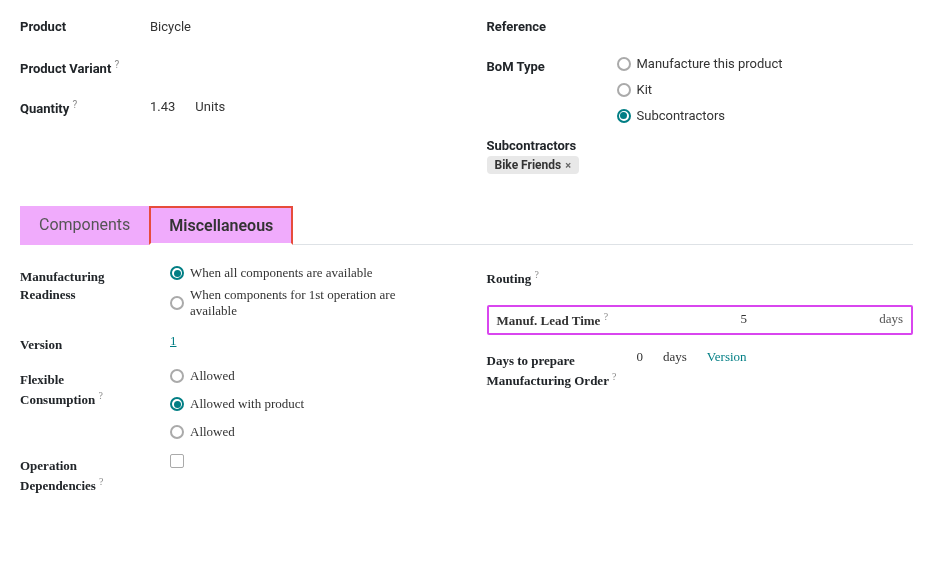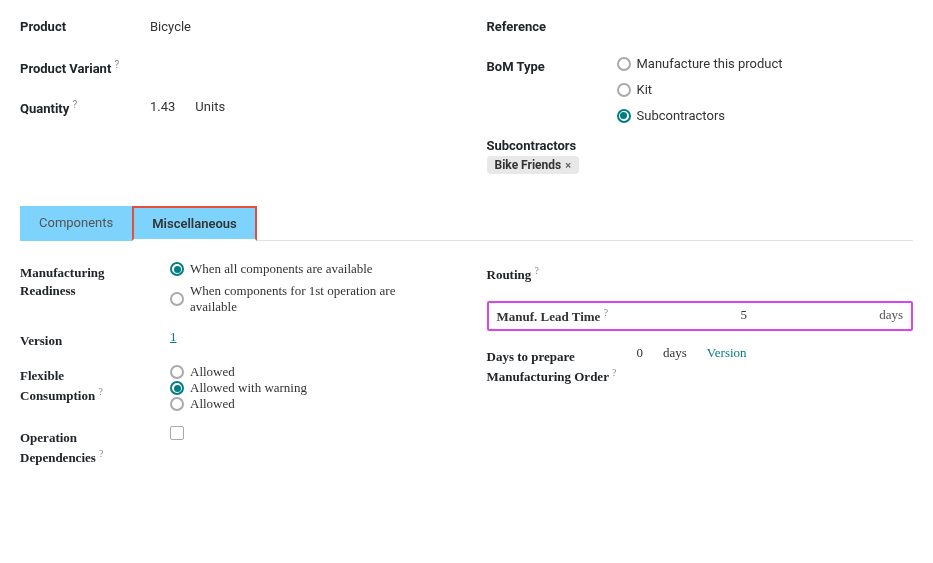--- a/index.html
+++ b/index.html
@@ -114,26 +114,26 @@
     
     .tabs-bar {
       display: flex;
       border-bottom: 1px solid #dee2e6;
       margin-bottom: 20px;
     }
 
     .tab {
       padding: 8px 18px;
       cursor: pointer;
-      font-size: 13px;
+      font-size: 16px;
       color: #555;
       border: 1px solid transparent;
       border-bottom: none;
       margin-bottom: -1px;
-      background: #7dd3fc;
+      background: #f0abfc;
     }
 
     .tab.active {
       border: 2px solid #e74c3c;
       border-bottom: 2px solid #fff;
       color: #333;
       font-weight: 600;
     }
 
     
@@ -171,21 +171,21 @@
 
     .readiness-options {
       display: flex;
       flex-direction: column;
       gap: 6px;
     }
 
     .flexible-options {
       display: flex;
       flex-direction: column;
-      gap: 0;
+      gap: 12px;
     }
 
     .version-value {
       color: #017e84;
       text-decoration: underline;
       cursor: pointer;
     }
 
     
     .right-bottom .section-field-row {
@@ -345,21 +345,21 @@
       <div class="section-label">
         Flexible<br>Consumption <sup>?</sup>
       </div>
       <div class="section-value flexible-options">
         <div class="radio-option">
           <div class="radio-circle"></div>
           <span>Allowed</span>
         </div>
         <div class="radio-option">
           <div class="radio-circle selected"></div>
-          <span>Allowed with warning</span>
+          <span>Allowed with product</span>
         </div>
         <div class="radio-option">
           <div class="radio-circle"></div>
           <span>Allowed</span>
         </div>
       </div>
     </div>
 
     <div class="section-field-row">
       <div class="section-label">

